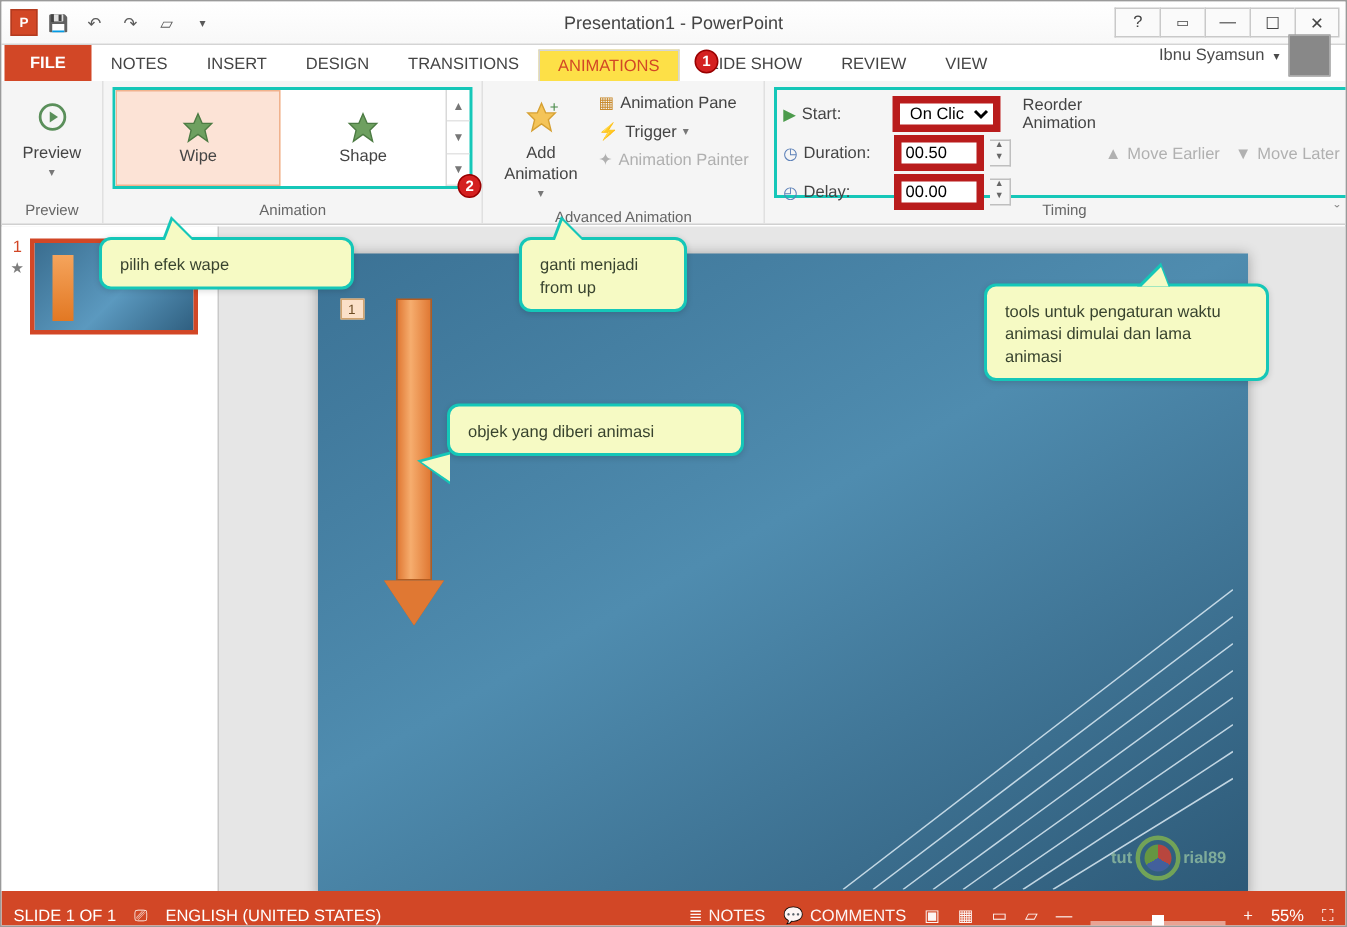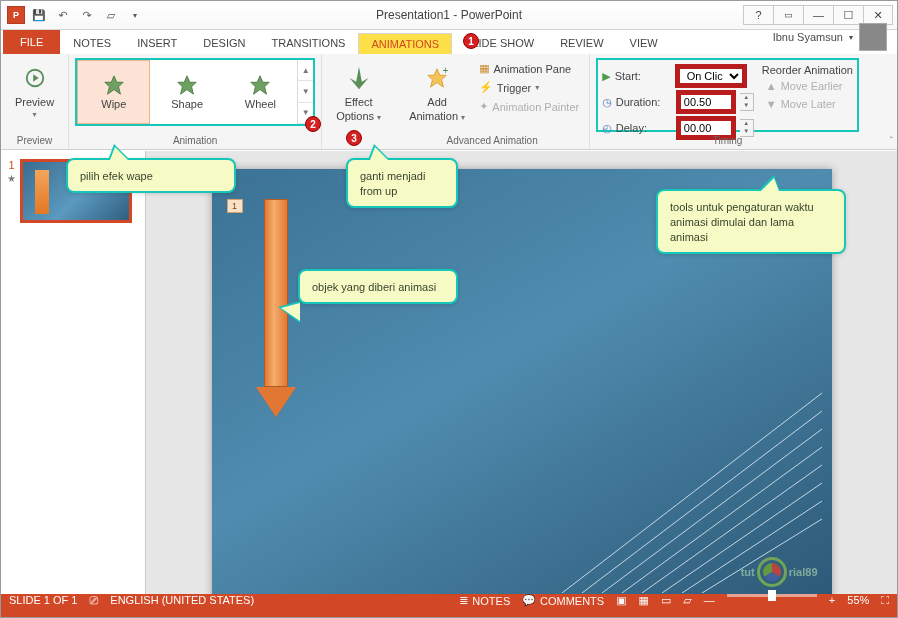--- a/index.html
+++ b/index.html
@@ -9,21 +9,21 @@
 .qat{display:flex;align-items:center;gap:4px;padding:0 6px}
 .qat .app-icon{width:18px;height:18px;background:#d24726;display:flex;align-items:center;justify-content:center;color:#fff;font-size:9px;font-weight:bold;border:1px solid #b33b1f}
 .qat-btn{width:20px;height:20px;display:flex;align-items:center;justify-content:center;color:#5a5a5a;cursor:pointer}
 .title-text{position:absolute;left:50%;transform:translateX(-50%);color:#444;font-size:12px}
 .win-controls{margin-left:auto;display:flex}
 .win-btn{width:30px;height:20px;display:flex;align-items:center;justify-content:center;color:#444;border:1px solid #c9c9c9;border-right:none;background:#fafafa;cursor:pointer}
 .win-btn:last-child{border-right:1px solid #c9c9c9;margin-right:4px}
 
 .tabs{height:24px;background:#fff;display:flex;align-items:flex-end;padding:0 2px;position:relative}
 .tab{padding:4px 12px;color:#444;font-size:11px;cursor:pointer;border:1px solid transparent}
-.tab.file{background:#d24726;color:#fff;padding:5px 16px;font-weight:normal}
+.tab.file{background:#d24726;color:#fff;padding:5px 16px;font-weight:bold}
 .tab.active{color:#d24726;border:1px solid #d4d4d4;border-bottom-color:#fff;background:#fde047;position:relative;top:1px}
 .account{margin-left:auto;padding:3px 8px;display:flex;align-items:center;gap:6px;color:#4a4a4a}
 .avatar{width:28px;height:28px;background:#888;border:1px solid #aaa}
 
 .ribbon{height:96px;background:#f5f5f5;border-bottom:1px solid #d0d0d0;display:flex;position:relative}
 .group{display:flex;flex-direction:column;align-items:center;padding:4px 6px 1px;border-right:1px solid #e0e0e0}
 .group-body{flex:1;display:flex;align-items:flex-start;gap:2px}
 .group-label{font-size:10px;color:#666;padding:2px 0}
 .big-btn{display:flex;flex-direction:column;align-items:center;justify-content:center;padding:4px 8px;gap:2px;min-width:44px;cursor:pointer;text-align:center;color:#444;font-size:11px}
 .big-btn .icon-box{width:32px;height:32px;display:flex;align-items:center;justify-content:center}
@@ -63,28 +63,28 @@
 .watermark .logo::before{content:"";position:absolute;inset:3px;border-radius:50%;background:conic-gradient(#d04233 0 120deg,#4661a2 120deg 240deg,#6ea038 240deg 360deg)}
 
 .callout{position:absolute;background:#f6fac4;border:2px solid #15c7b8;border-radius:8px;padding:8px 12px;color:#38432e;font-size:13px;box-shadow:0 1px 4px rgba(0,0,0,.15)}
 .callout .tail{position:absolute;width:0;height:0}
 .callout.c1{left:65px;top:157px;width:170px}
 .c1 .tail{top:-16px;left:40px;border-left:6px solid transparent;border-right:16px solid transparent;border-bottom:16px solid #15c7b8}
 .c1 .tail::after{content:"";position:absolute;top:3px;left:-4px;border-left:5px solid transparent;border-right:13px solid transparent;border-bottom:13px solid #f6fac4}
 .callout.c2{left:345px;top:157px;width:112px}
 .c2 .tail{top:-16px;left:20px;border-left:6px solid transparent;border-right:16px solid transparent;border-bottom:16px solid #15c7b8}
 .c2 .tail::after{content:"";position:absolute;top:3px;left:-4px;border-left:5px solid transparent;border-right:13px solid transparent;border-bottom:13px solid #f6fac4}
-.callout.c3{left:297px;top:268px;width:160px}
+.callout.c3{left:297px;top:268px;width:198px}
 .c3 .tail{top:30px;left:-22px;border-top:6px solid transparent;border-bottom:16px solid transparent;border-right:22px solid #15c7b8}
 .c3 .tail::after{content:"";position:absolute;top:-4px;left:3px;border-top:5px solid transparent;border-bottom:13px solid transparent;border-right:19px solid #f6fac4}
 .callout.c4{left:655px;top:188px;width:190px}
 .c4 .tail{top:-16px;left:100px;border-left:16px solid transparent;border-right:6px solid transparent;border-bottom:16px solid #15c7b8}
 .c4 .tail::after{content:"";position:absolute;top:3px;left:-13px;border-left:13px solid transparent;border-right:5px solid transparent;border-bottom:13px solid #f6fac4}
 
-.status{position:absolute;bottom:0;left:0;right:0;height:23px;background:#d24726;color:#fff;display:flex;align-items:flex-start;padding:0 8px;gap:12px;font-size:11px}
+.status{position:absolute;bottom:0;left:0;right:0;height:23px;background:#d24726;color:#fff;display:flex;align-items:flex-end;padding:0 8px;gap:12px;font-size:11px}
 .status .sep{flex:1}
 .status-btn{display:flex;align-items:center;gap:4px;cursor:pointer;opacity:.95}
 .zoom-slider{width:90px;height:3px;background:rgba(255,255,255,.5);position:relative}
 .zoom-slider .thumb-dot{position:absolute;left:50%;top:-4px;width:8px;height:11px;background:#fff;transform:translateX(-50%)}
 .star{width:22px;height:22px}
 </style>
 </head>
 <body>
 
 <div class="titlebar">
@@ -150,52 +150,31 @@
               <polygon points="12,2 15,9 22,9 17,14 19,22 12,17 5,22 7,14 2,9 9,9" fill="#6ea060" stroke="#4c7b43"></polygon>
             </svg>
           <span>Wipe</span>
         </div>
         <div class="gallery-item">
           <svg class="star" viewBox="0 0 24 24">
               <polygon points="12,2 15,9 22,9 17,14 19,22 12,17 5,22 7,14 2,9 9,9" fill="#6ea060" stroke="#4c7b43"></polygon>
             </svg>
           <span>Shape</span>
         </div>
-        <div class="gallery-item">
-          <svg class="star" viewBox="0 0 24 24">
-              <polygon points="12,2 15,9 22,9 17,14 19,22 12,17 5,22 7,14 2,9 9,9" fill="#6ea060" stroke="#4c7b43"></polygon>
-            </svg>
-          <span>Wheel</span>
-        </div>
         <div class="gallery-scroll">
           <div>▲</div>
           <div>▼</div>
           <div>▼</div>
         </div>
         <div class="badge" style="right:-8px;bottom:-8px">2</div>
       </div>
     </div>
     <div class="group-label">Animation</div>
   </div>
 
-  <div class="group" style="border-right:none">
-    <div class="group-body">
-      <div class="big-btn" style="position:relative">
-        <div class="icon-box">
-          <svg viewBox="0 0 32 32" width="30" height="30">
-              <polygon points="16,4 19,20 26,16 16,28 6,16 13,20" fill="#5a8f5a"></polygon>
-            </svg>
-        </div>
-        <span>Effect</span>
-        <span><span>Options</span> <span style="font-size:8px;color:#777">▾</span></span>
-        <div class="badge" style="left:18px;bottom:-20px">3</div>
-      </div>
-    </div>
-    <div class="group-label">&nbsp;</div>
-  </div>
 
   <div class="group">
     <div class="group-body">
       <div class="big-btn">
         <div class="icon-box">
             <svg class="star" viewBox="0 0 24 24">
               <polygon points="12,2 15,9 22,9 17,14 19,22 12,17 5,22 7,14 2,9 9,9" fill="#f4c459" stroke="#d6a032"></polygon>
               <text x="18" y="8" font-size="9" fill="#4a8b4a">+</text>
             </svg>
           </div>
@@ -243,21 +222,21 @@
             <div class="timing-row">
               <span style="color:#5c80b8">◴</span>
               <span class="lbl">Delay:</span>
               <input value="00.00" style="">
               <div class="spin">
                   <div>▲</div>
                   <div>▼</div>
                 </div>
             </div>
           </div>
-          <div style="display:flex;flex-direction:column;gap:2px;padding-top:2px">
+          <div style="display:flex;flex-direction:row;gap:2px;padding-top:2px">
             <div style="color:#444">Reorder Animation</div>
             <div class="small-btn disabled">
                 <span>▲</span>
                 <span>Move Earlier</span>
               </div>
             <div class="small-btn disabled">
                 <span>▼</span>
                 <span>Move Later</span>
               </div>
           </div>

